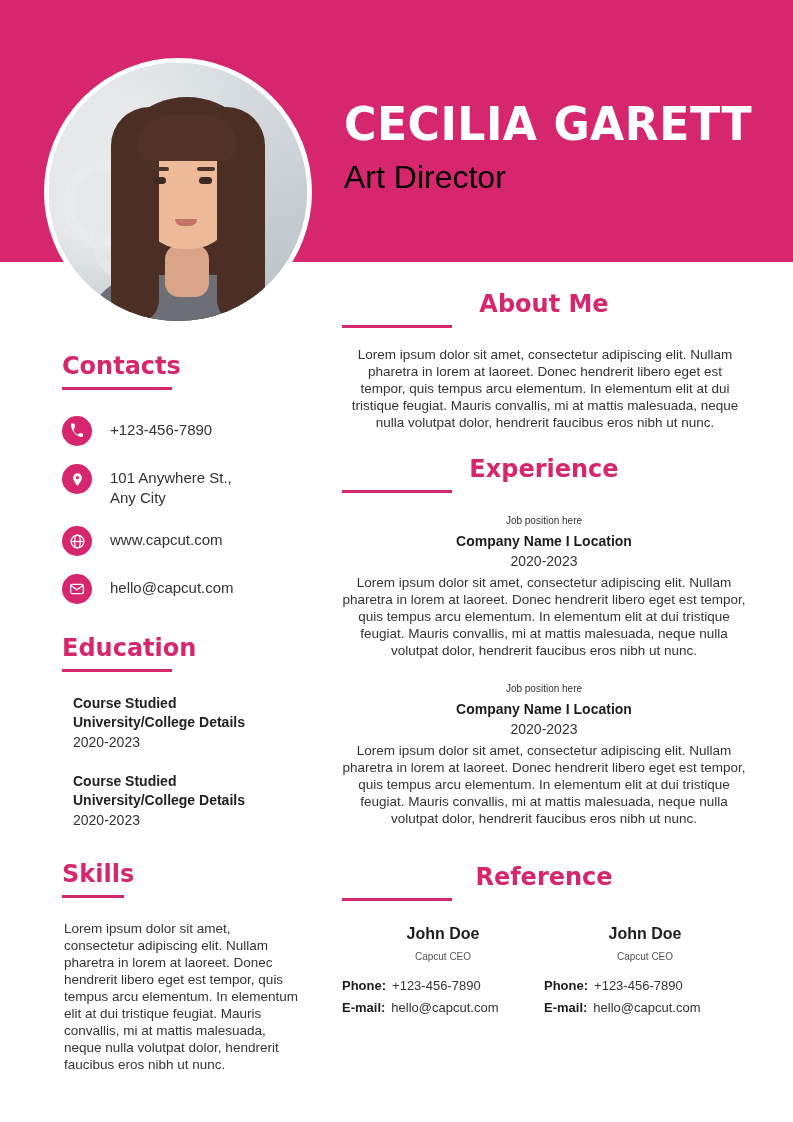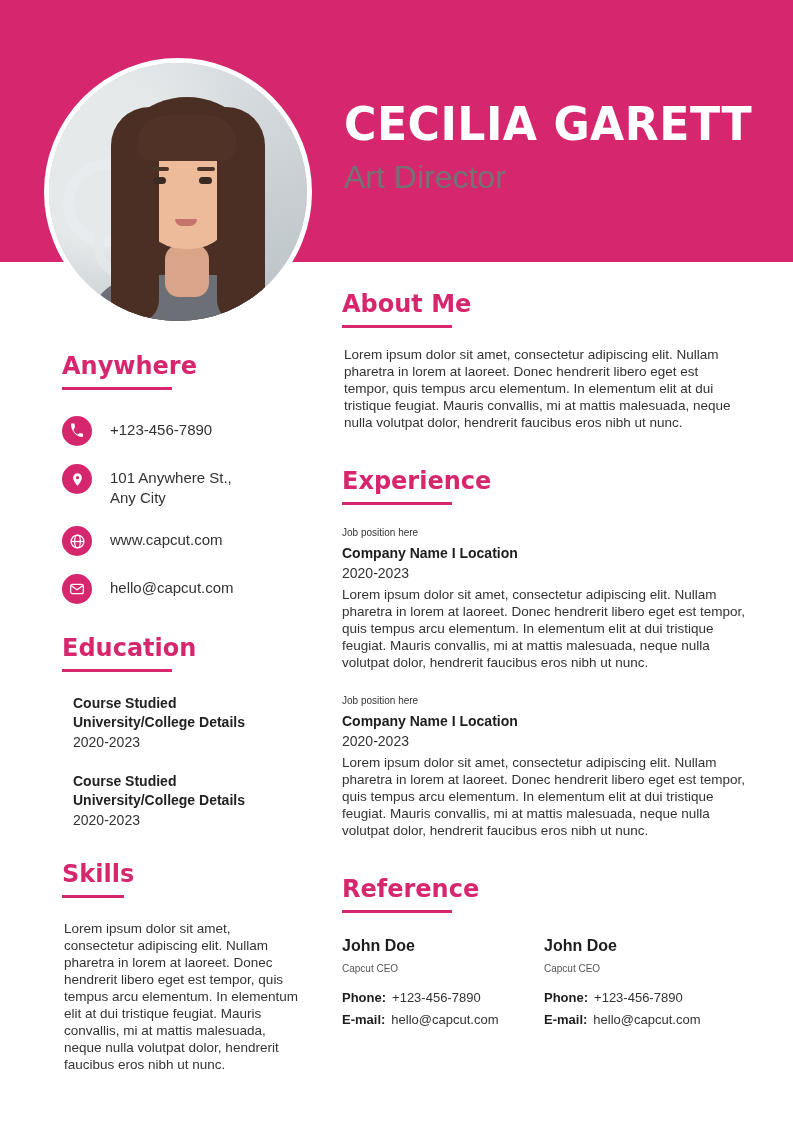--- a/index.html
+++ b/index.html
@@ -46,21 +46,21 @@
     color: #ffffff;
     text-transform: uppercase;
     transform: scaleX(0.94);
     transform-origin: left center;
     white-space: nowrap;
   }
   .role {
     font-family: "Liberation Sans", sans-serif;
     font-size: 32px;
     line-height: 38px;
-    color: #737373;
+    color: #000000;
     margin-top: 8px;
   }
   
   .photo-wrap {
     position: absolute;
     left: 44px;
     top: 58px;
     width: 268px;
     height: 268px;
     border-radius: 50%;
@@ -263,30 +263,31 @@
   .skills-body {
     margin-top: 22px;
     margin-left: 2px;
   }
   
   .right-col {
     position: absolute;
     left: 342px;
     top: 290px;
     width: 404px;
+    text-align: center;
   }
   .r-section { margin-bottom: 0; }
   .r-body {
     margin-top: 18px;
     margin-left: 2px;
     font-size: 13.5px;
     line-height: 17px;
     color: #333333;
   }
-  .exp-wrap { margin-top: 36px; }
+  .exp-wrap { margin-top: 24px; }
   .exp-item { margin-top: 18px; }
   .exp-pos {
     font-size: 10px;
     color: #333333;
     line-height: 20px;
   }
   .exp-company {
     font-size: 14px;
     font-weight: bold;
     color: #1d1d1d;
@@ -361,21 +362,21 @@
     <div class="p-brow l"></div>
     <div class="p-brow r"></div>
     <div class="p-eye l"></div>
     <div class="p-eye r"></div>
     <div class="p-mouth"></div>
   </div>
 
   <div class="left-col">
 
     <div>
-      <div class="section-title">Anywhere</div>
+      <div class="section-title">Contacts</div>
       <div class="title-rule"></div>
 
       <div class="contact-list">
 
         <div class="contact-row">
           <span class="c-icon">
             <svg width="16" height="16" viewBox="0 0 24 24" fill="#ffffff">
                 <path d="M6.6 10.8c1.4 2.8 3.8 5.1 6.6 6.6l2.2-2.2c.3-.3.7-.4 1-.2 1.1.4 2.4.6 3.6.6.6 0 1 .4 1 1V20c0 .6-.4 1-1 1C11.6 21 3 12.4 3 1.9c0-.6.4-1 1-1h3.4c.6 0 1 .4 1 1 0 1.3.2 2.5.6 3.6.1.3 0 .7-.2 1L6.6 10.8z"></path>
               </svg>
           </span>

